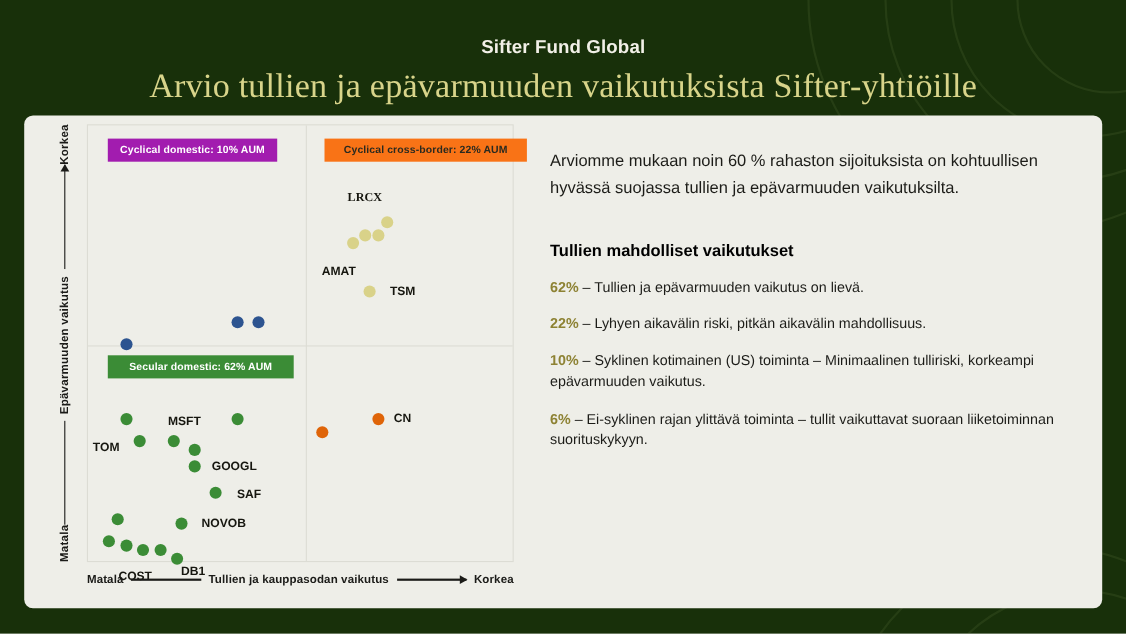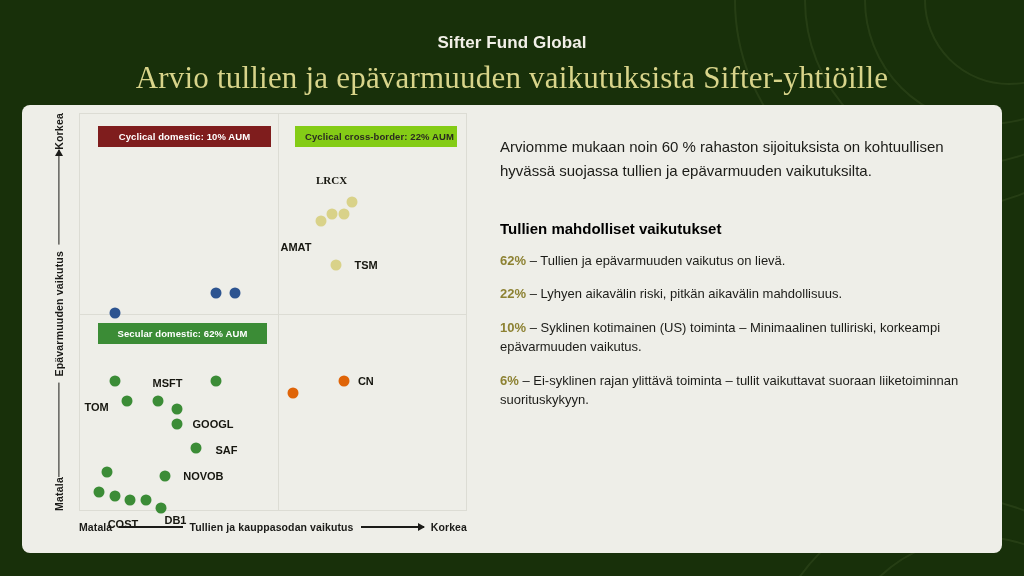--- a/index.html
+++ b/index.html
@@ -67,22 +67,22 @@
     background:#eeeee8; border:1px solid #dcdcd4;
   }
   .grid-v { position:absolute; left:198px; top:0; bottom:0; width:1px; background:#dcdcd4; }
   .grid-h { position:absolute; left:0; right:0; top:200px; height:1px; background:#dcdcd4; }
 
   .badge {
     position:absolute; color:#ffffff; font-size:9.5px; font-weight:700;
     padding:5px 10px; white-space:nowrap; letter-spacing:0.1px;
     text-align:center;
   }
-  .badge.b-blue   { background:#7f1d1d; left:18px;  top:12px;  width:173px; }
-  .badge.b-yellow { background:#84cc16; left:215px; top:12px;  width:162px; color:#2a2a20; }
+  .badge.b-blue   { background:#a21caf; left:18px;  top:12px;  width:154px; }
+  .badge.b-yellow { background:#f97316; left:215px; top:12px;  width:184px; color:#2a2a20; }
   .badge.b-green  { background:#3b8c36; left:18px;  top:209px; width:169px; }
   .badge.b-orange { background:#df6408; left:215px; top:209px; width:162px; }
 
   .dot { position:absolute; border-radius:50%; transform:translate(-50%,-50%); }
   .pt-label {
     position:absolute; font-size:11px; font-weight:700; color:#16160f;
     white-space:nowrap; transform:translate(-50%,-50%);
   }
 
   .x-axis {
@@ -138,21 +138,21 @@
       <div class="grid-v"></div>
       <div class="grid-h"></div>
 
       <div class="badge b-blue">Cyclical domestic: 10% AUM</div>
       <div class="badge b-yellow">Cyclical cross-border: 22% AUM</div>
       <div class="badge b-green">Secular domestic: 62% AUM</div>
     <div class="dot" title="Cyclical domestic" style="left: 34.92px; top: 199px; width: 11px; height: 11px; background: rgb(45, 84, 144);"></div>
         <div class="dot" title="Cyclical domestic" style="left: 135.8px; top: 179.1px; width: 11px; height: 11px; background: rgb(45, 84, 144);"></div>
         <div class="dot" title="Cyclical domestic" style="left: 155.2px; top: 179.1px; width: 11px; height: 11px; background: rgb(45, 84, 144);"></div>
         <div class="dot" title="AMAT" style="left: 240.56px; top: 107.46px; width: 11px; height: 11px; background: rgb(217, 210, 137);"></div>
-        <div class="pt-label" style="left: 216px; top: 133.46px; text-align: right;">AMAT</div>
+        <div class="pt-label" style="left: 228px; top: 133.46px; text-align: right;">AMAT</div>
         <div class="dot" title="Cyclical cross-border" style="left: 252.2px; top: 99.5px; width: 11px; height: 11px; background: rgb(217, 210, 137);"></div>
         <div class="dot" title="Cyclical cross-border" style="left: 263.84px; top: 99.5px; width: 11px; height: 11px; background: rgb(217, 210, 137);"></div>
         <div class="dot" title="LRCX" style="left: 271.6px; top: 87.56px; width: 11px; height: 11px; background: rgb(217, 210, 137);"></div>
         <div class="pt-label" style="left: 251.6px; top: 65.56px; font-family: Liberation Serif, serif;">LRCX</div>
         <div class="dot" title="TSM" style="left: 256.08px; top: 151.24px; width: 11px; height: 11px; background: rgb(217, 210, 137);"></div>
         <div class="pt-label" style="left: 286.08px; top: 151.24px;">TSM</div>
         <div class="dot" title="Secular domestic" style="left: 34.92px; top: 266.66px; width: 11px; height: 11px; background: rgb(59, 140, 54);"></div>
         <div class="dot" title="TOM" style="left: 46.56px; top: 286.56px; width: 11px; height: 11px; background: rgb(59, 140, 54);"></div>
         <div class="pt-label" style="left: 16.56px; top: 292.56px;">TOM</div>
         <div class="dot" title="MSFT" style="left: 77.6px; top: 286.56px; width: 11px; height: 11px; background: rgb(59, 140, 54);"></div>

